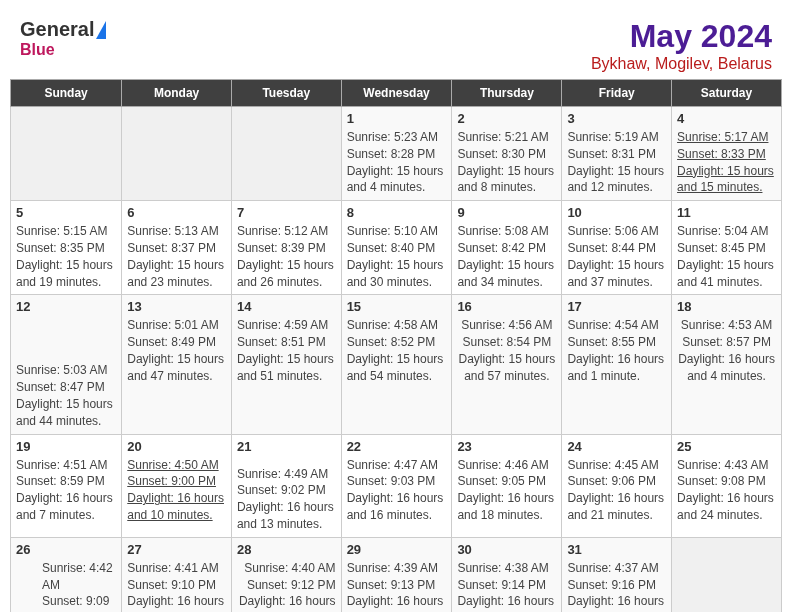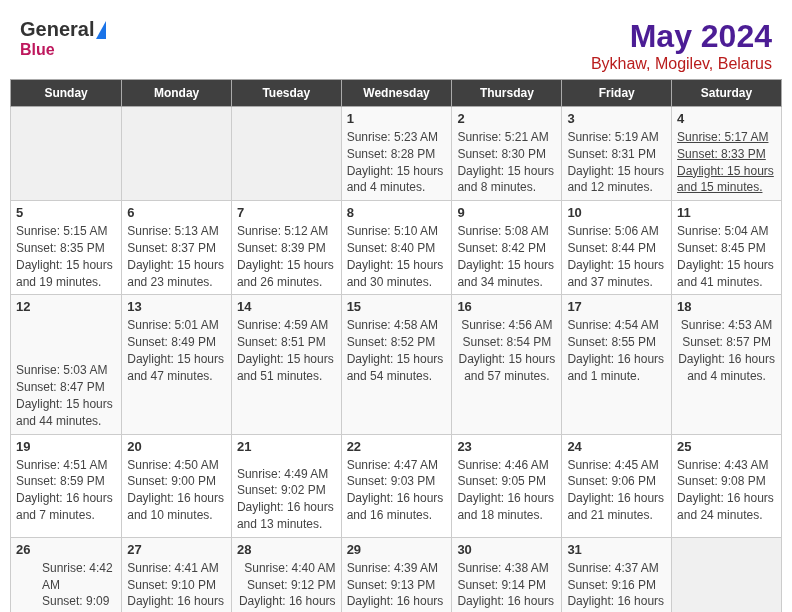--- a/index.html
+++ b/index.html
@@ -245,21 +245,21 @@
       <tr>
         <td>
           <div class="day-number">19</div>
           <div class="day-info" style="white-space: pre-line;">Sunrise: 4:51 AM
 Sunset: 8:59 PM
 Daylight: 16 hours
 and 7 minutes.</div>
         </td>
         <td>
           <div class="day-number">20</div>
-          <div class="day-info" style="white-space: pre-line;">Sunrise: 4:50 AM
+          <div class="day-info" style="white-space: pre-line; text-decoration: underline;">Sunrise: 4:50 AM
 Sunset: 9:00 PM
 Daylight: 16 hours
 and 10 minutes.</div>
         </td>
         <td>
           <div class="day-number">21</div>
           <div class="day-info" style="white-space: pre-line; margin-top: 12px;">Sunrise: 4:49 AM
 Sunset: 9:02 PM
 Daylight: 16 hours
 and 13 minutes.</div>

